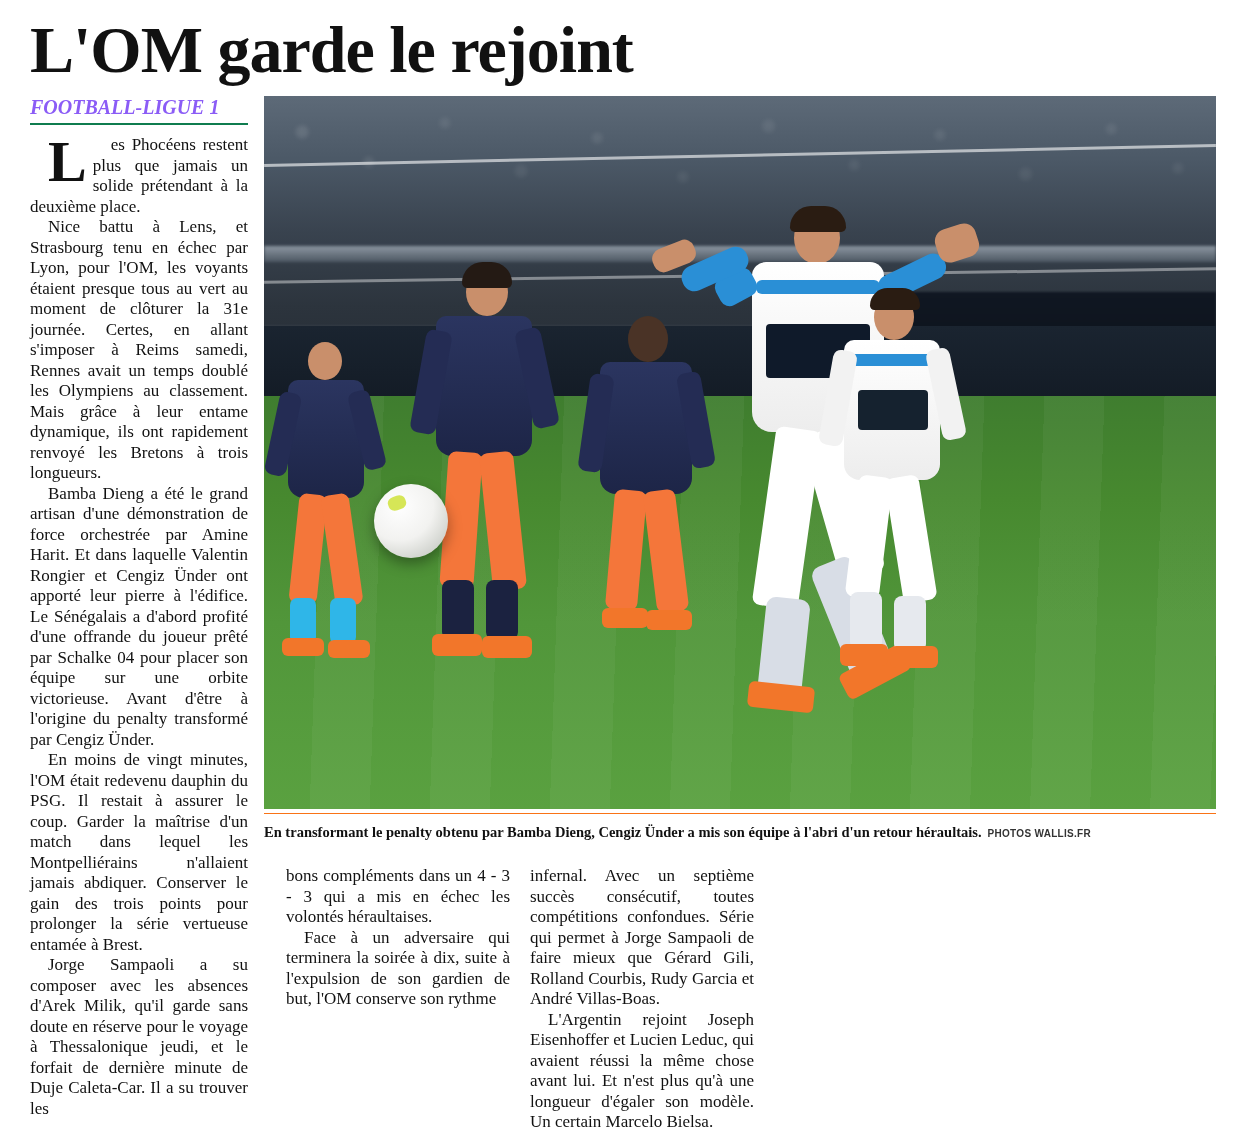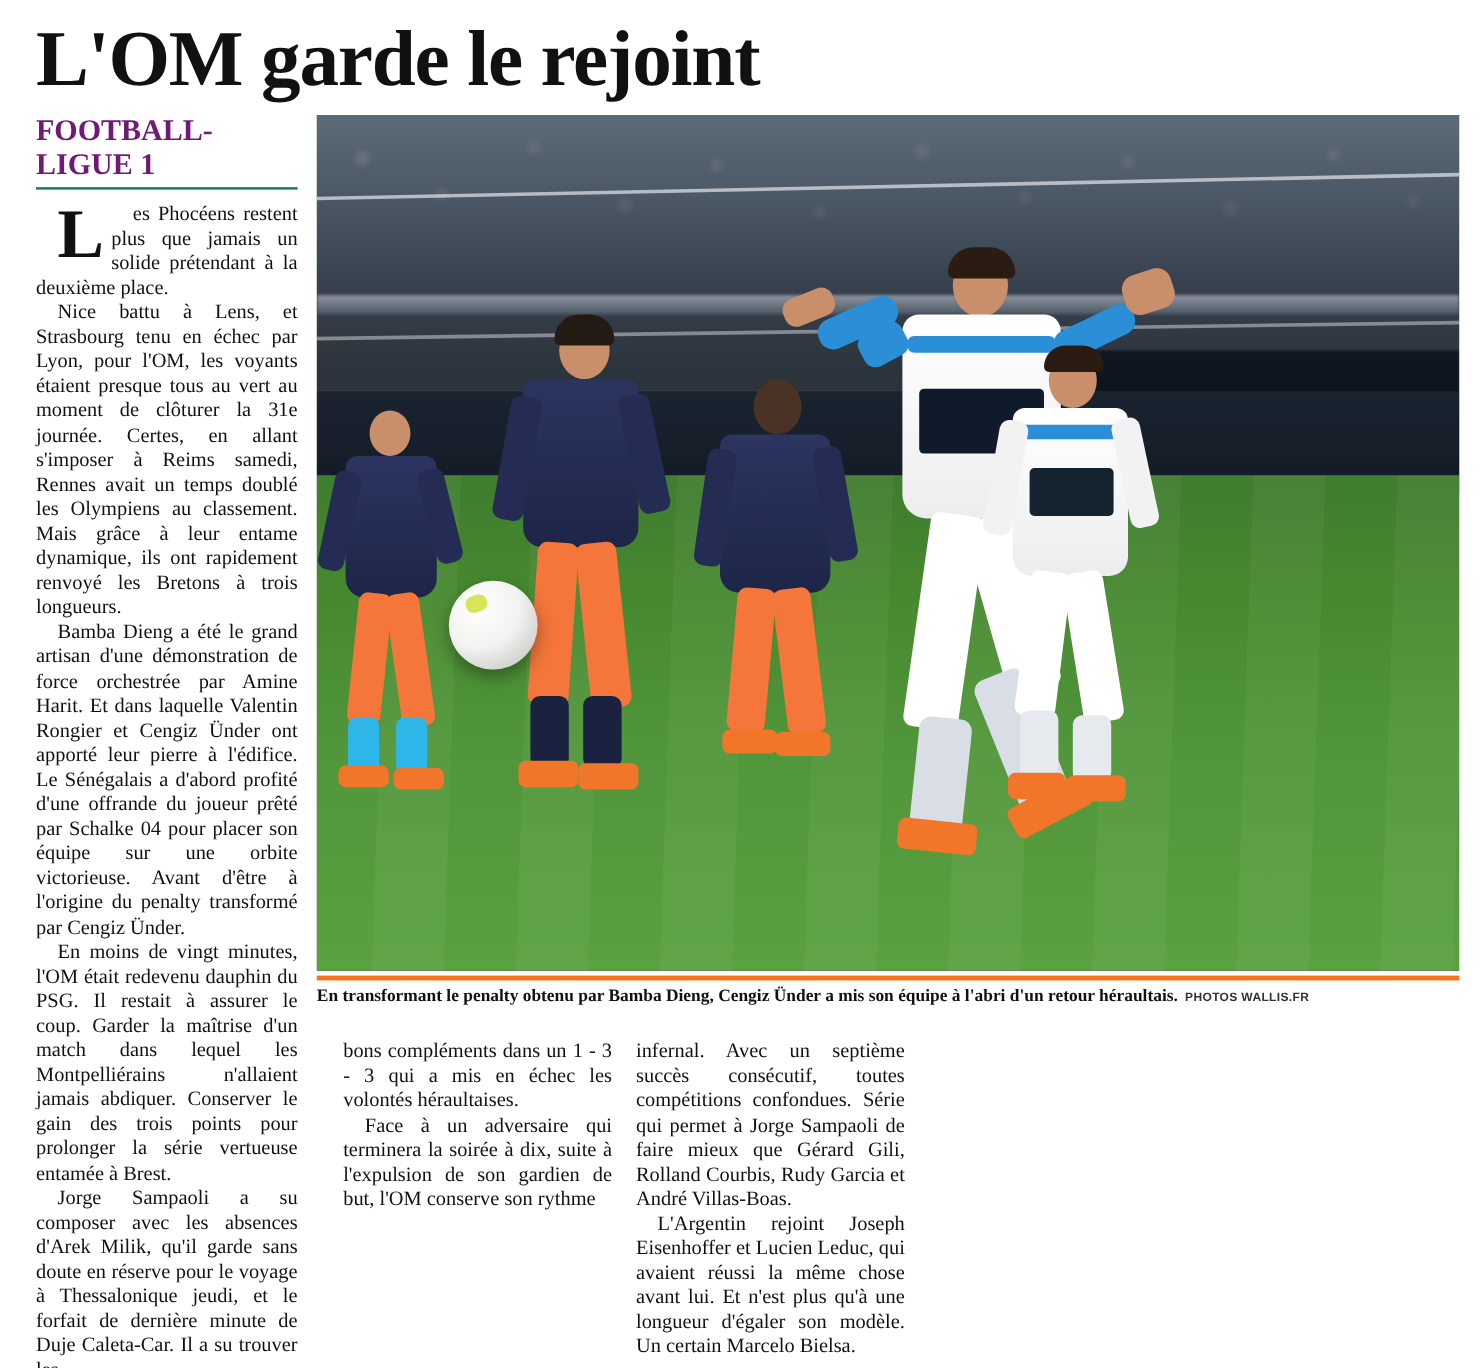--- a/index.html
+++ b/index.html
@@ -41,23 +41,24 @@
   }
 
   .left-col {
     width: 218px;
     margin-left: 30px;
     flex: 0 0 218px;
   }
 
   .kicker {
     font-family: "Liberation Serif", serif;
-    font-weight: bold;
-    font-size: 25px;
-    color: #701a75;
+    font-style: italic;
+    font-weight: bold;
+    font-size: 20px;
+    color: #8b5cf6;
     letter-spacing: 0px;
     padding-bottom: 4px;
     border-bottom: 2.5px solid #0f7c4f;
     display: block;
     margin-bottom: 10px;
   }
 
   .chapeau {
     font-family: "Liberation Serif", serif;
     font-weight: bold;
@@ -187,27 +188,27 @@
   .kit-white .legL, .kit-white .legR { background: #ffffff; }
   
   .kit-dark .torso { background: linear-gradient(180deg,#2b3560,#1d2547); }
   .kit-dark .armL, .kit-dark .armR { background: #242c54; }
   .kit-dark .legL, .kit-dark .legR { background: #f4763a; }
 
   .skin { background: #c98f6b; }
 
   .photo-caption {
     width: 952px;
-    border-top: 4px solid #f97316;
+    border-top: 1px solid #f97316;
     padding-top: 5px;
     margin-top: 4px;
     font-family: "Liberation Serif", serif;
     font-weight: bold;
     font-size: 14.5px;
-    line-height: 16px;
+    line-height: 26px;
     color: #111;
   }
   .photo-credit {
     font-family: "Liberation Sans", sans-serif;
     font-weight: bold;
     font-size: 10px;
     letter-spacing: .3px;
     color: #333;
     margin-left: 6px;
   }
@@ -375,21 +376,21 @@
       </div>
 
       <div class="photo-caption">
         <span>En transformant le penalty obtenu par Bamba Dieng, Cengiz Ünder a mis son équipe à l'abri d'un retour héraultais.</span><span class="photo-credit">PHOTOS WALLIS.FR</span>
       </div>
     </div>
   </div>
 
   <div class="lower-cols">
     <div class="lower-col body-text">
-      <p class="no-indent">bons compléments dans un 1 - 3 - 3 qui a mis en échec les volontés héraultaises.</p>
+      <p class="no-indent">bons compléments dans un 4 - 3 - 3 qui a mis en échec les volontés héraultaises.</p>
       <p>Face à un adversaire qui terminera la soirée à dix, suite à l'expulsion de son gardien de but, l'OM conserve son rythme</p>
     </div>
     <div class="lower-col body-text">
       <p class="no-indent">infernal. Avec un septième succès consécutif, toutes compétitions confondues. Série qui permet à Jorge Sampaoli de faire mieux que Gérard Gili, Rolland Courbis, Rudy Garcia et André Villas-Boas.</p>
       <p>L'Argentin rejoint Joseph Eisenhoffer et Lucien Leduc, qui avaient réussi la même chose avant lui. Et n'est plus qu'à une longueur d'égaler son modèle. Un certain Marcelo Bielsa.</p>
       <div class="byline">Michel Garoscio</div>
     </div>
   </div>
 
 </div>

